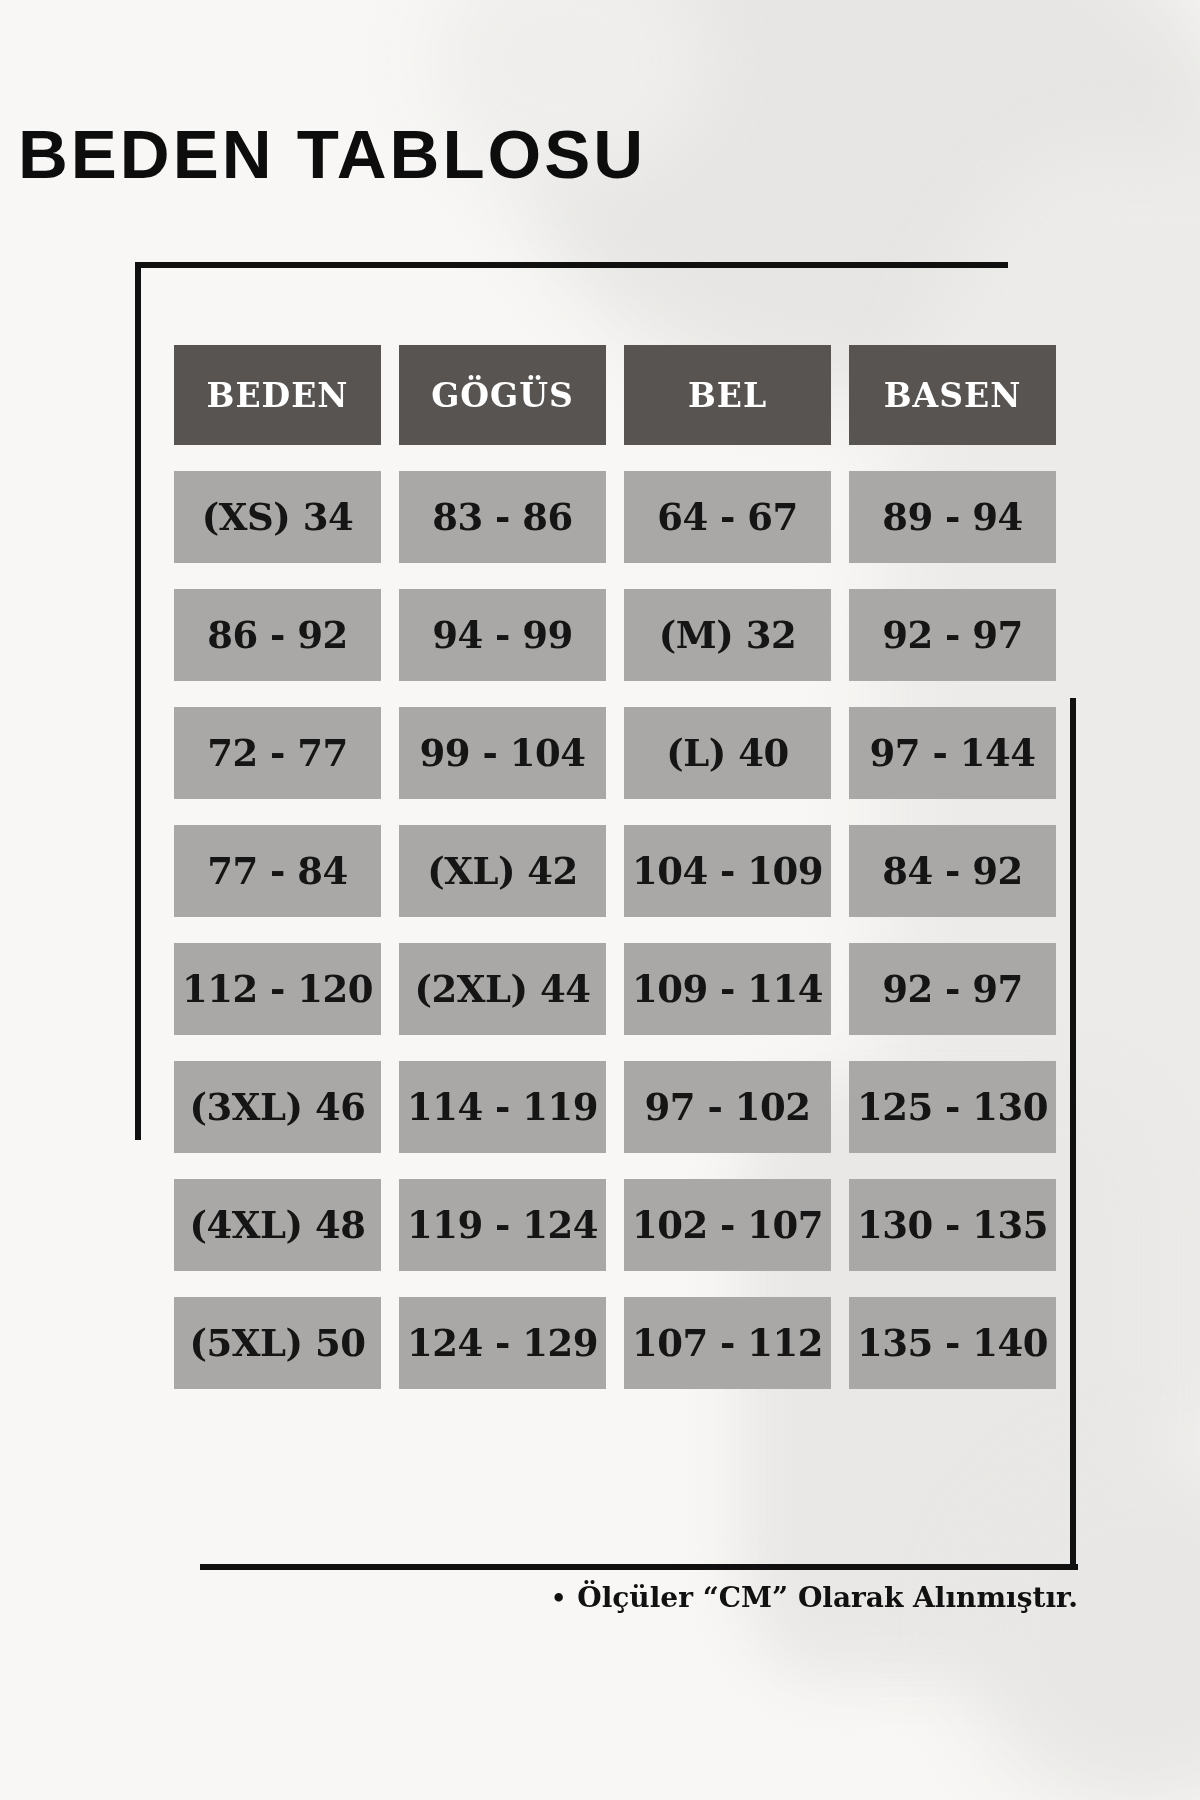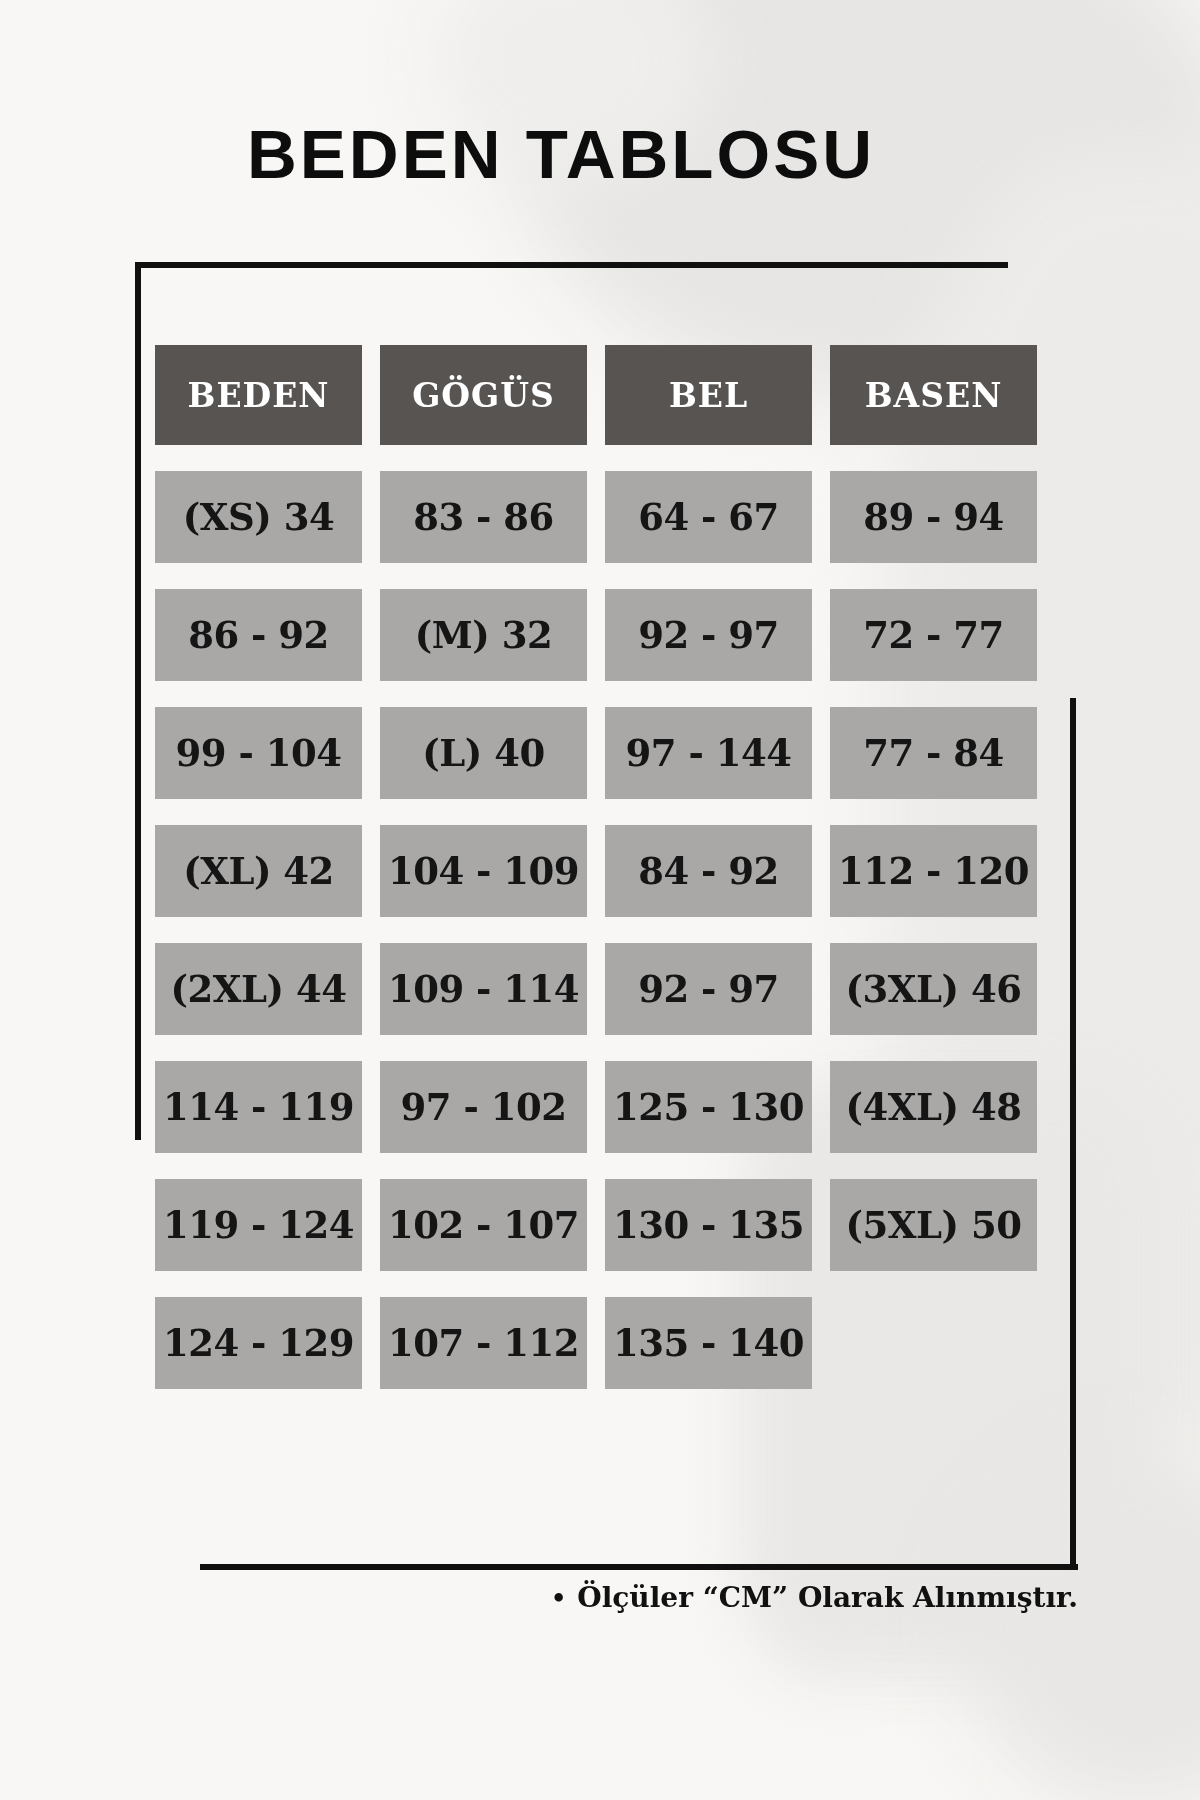--- a/index.html
+++ b/index.html
@@ -13,34 +13,34 @@
   
   .blob{position:absolute;border-radius:50%;filter:blur(38px);}
   .blob.b1{left:520px;top:-120px;width:720px;height:520px;background:#e7e6e4;}
   .blob.b2{left:880px;top:150px;width:520px;height:1300px;background:#ecebe9;border-radius:40%;}
   .blob.b3{left:740px;top:1080px;width:420px;height:600px;background:#e9e8e6;border-radius:20%;filter:blur(28px);}
   .blob.b4{left:960px;top:1450px;width:360px;height:360px;background:#e8e7e5;}
   .blob.b5{left:430px;top:-60px;width:280px;height:240px;background:#efeeec;}
 
   .title{
     position:absolute;left:0;top:120px;width:1104px;
-    text-align:center;padding-left:18px;box-sizing:border-box;
+    text-align:left;padding-left:18px;box-sizing:border-box;
     font-family:"Liberation Sans", sans-serif;
     font-weight:700;font-size:69px;line-height:70px;letter-spacing:3px;
     color:#0d0d0d;
   }
 
   .line{position:absolute;background:#101010;}
   .line-top{left:137px;top:262px;width:871px;height:6px;}
   .line-left{left:135px;top:262px;width:6px;height:878px;}
   .line-bottom{left:200px;top:1564px;width:878px;height:6px;}
   .line-right{left:1070px;top:698px;width:6px;height:872px;}
 
   .size-table{
-    position:absolute;left:155px;top:345px;width:882px;
+    position:absolute;left:174px;top:345px;width:882px;
     display:grid;
     grid-template-columns:repeat(4,207px);
     grid-template-rows:100px repeat(9,101px);
     column-gap:18px;row-gap:17px;
   }
   .cell{
     display:flex;align-items:center;justify-content:center;
     white-space:nowrap;font-weight:700;
   }
   .cell.head{
@@ -82,20 +82,21 @@
     <div class="cell head">GÖGÜS</div>
     <div class="cell head">BEL</div>
     <div class="cell head">BASEN</div>
 
     <div class="cell body">(XS) 34</div>
     <div class="cell body">83 - 86</div>
     <div class="cell body">64 - 67</div>
     <div class="cell body">89 - 94</div>
 
     <div class="cell body">86 - 92</div>
+    <div class="cell body">94 - 99</div>
 
     <div class="cell body">(M) 32</div>
     <div class="cell body">92 - 97</div>
     <div class="cell body">72 - 77</div>
     <div class="cell body">99 - 104</div>
 
     <div class="cell body">(L) 40</div>
     <div class="cell body">97 - 144</div>
     <div class="cell body">77 - 84</div>
 

